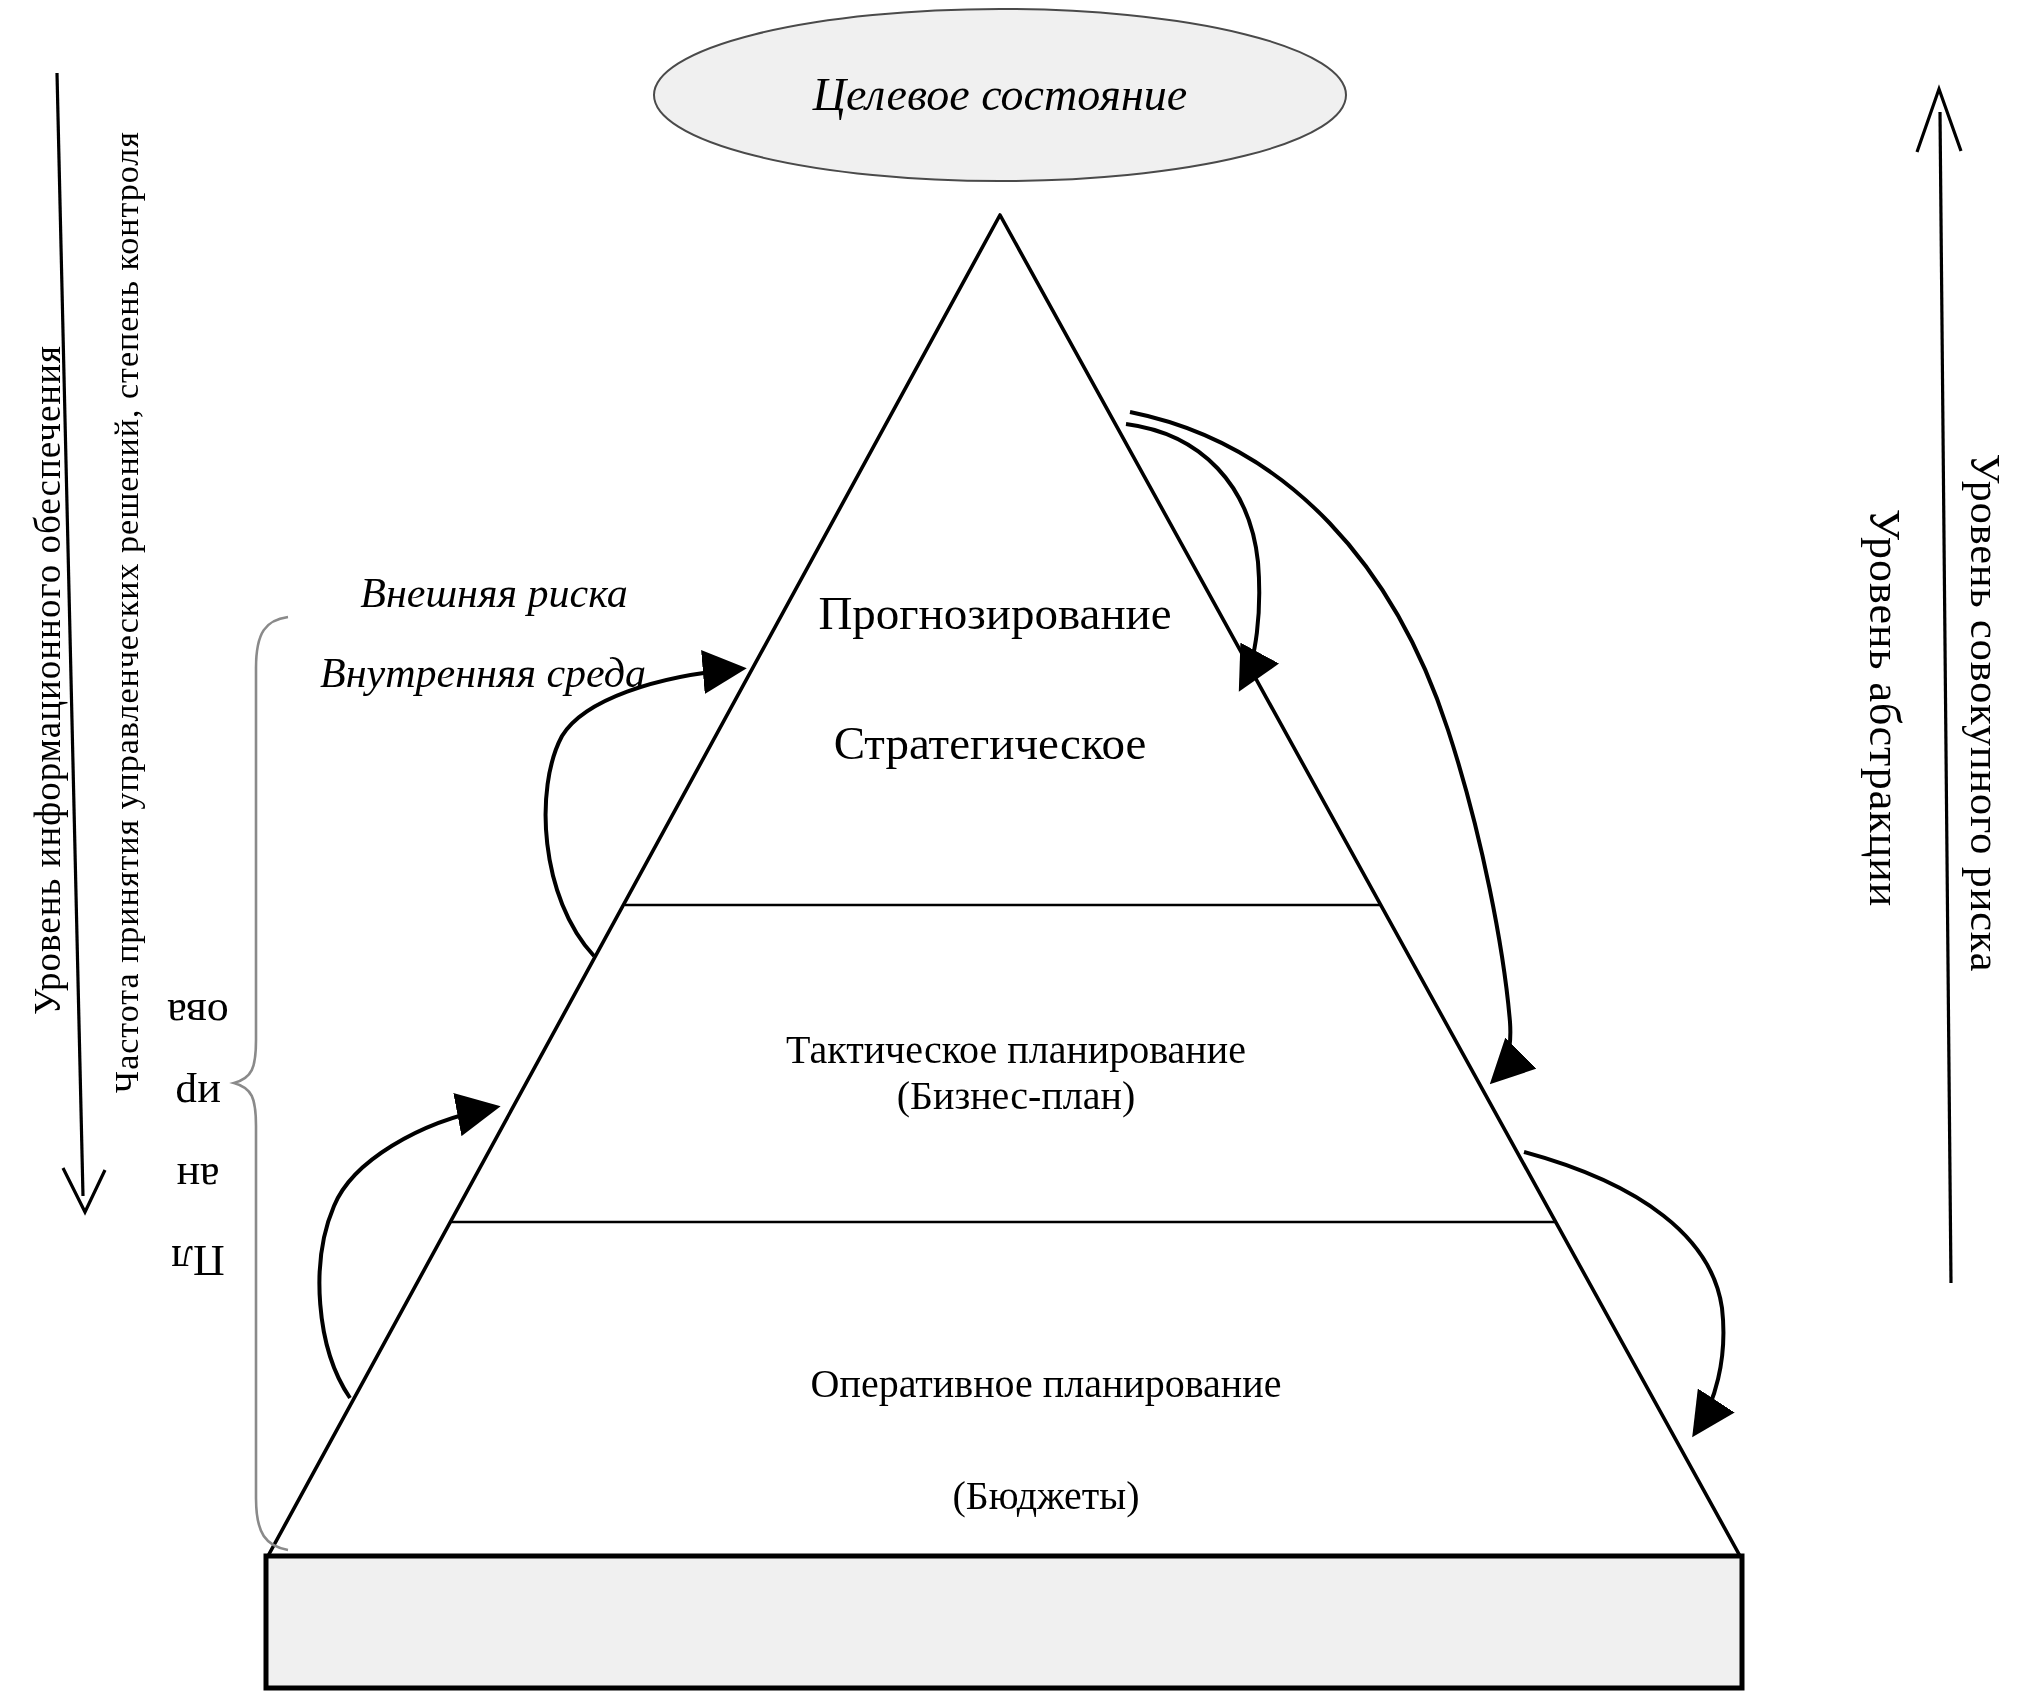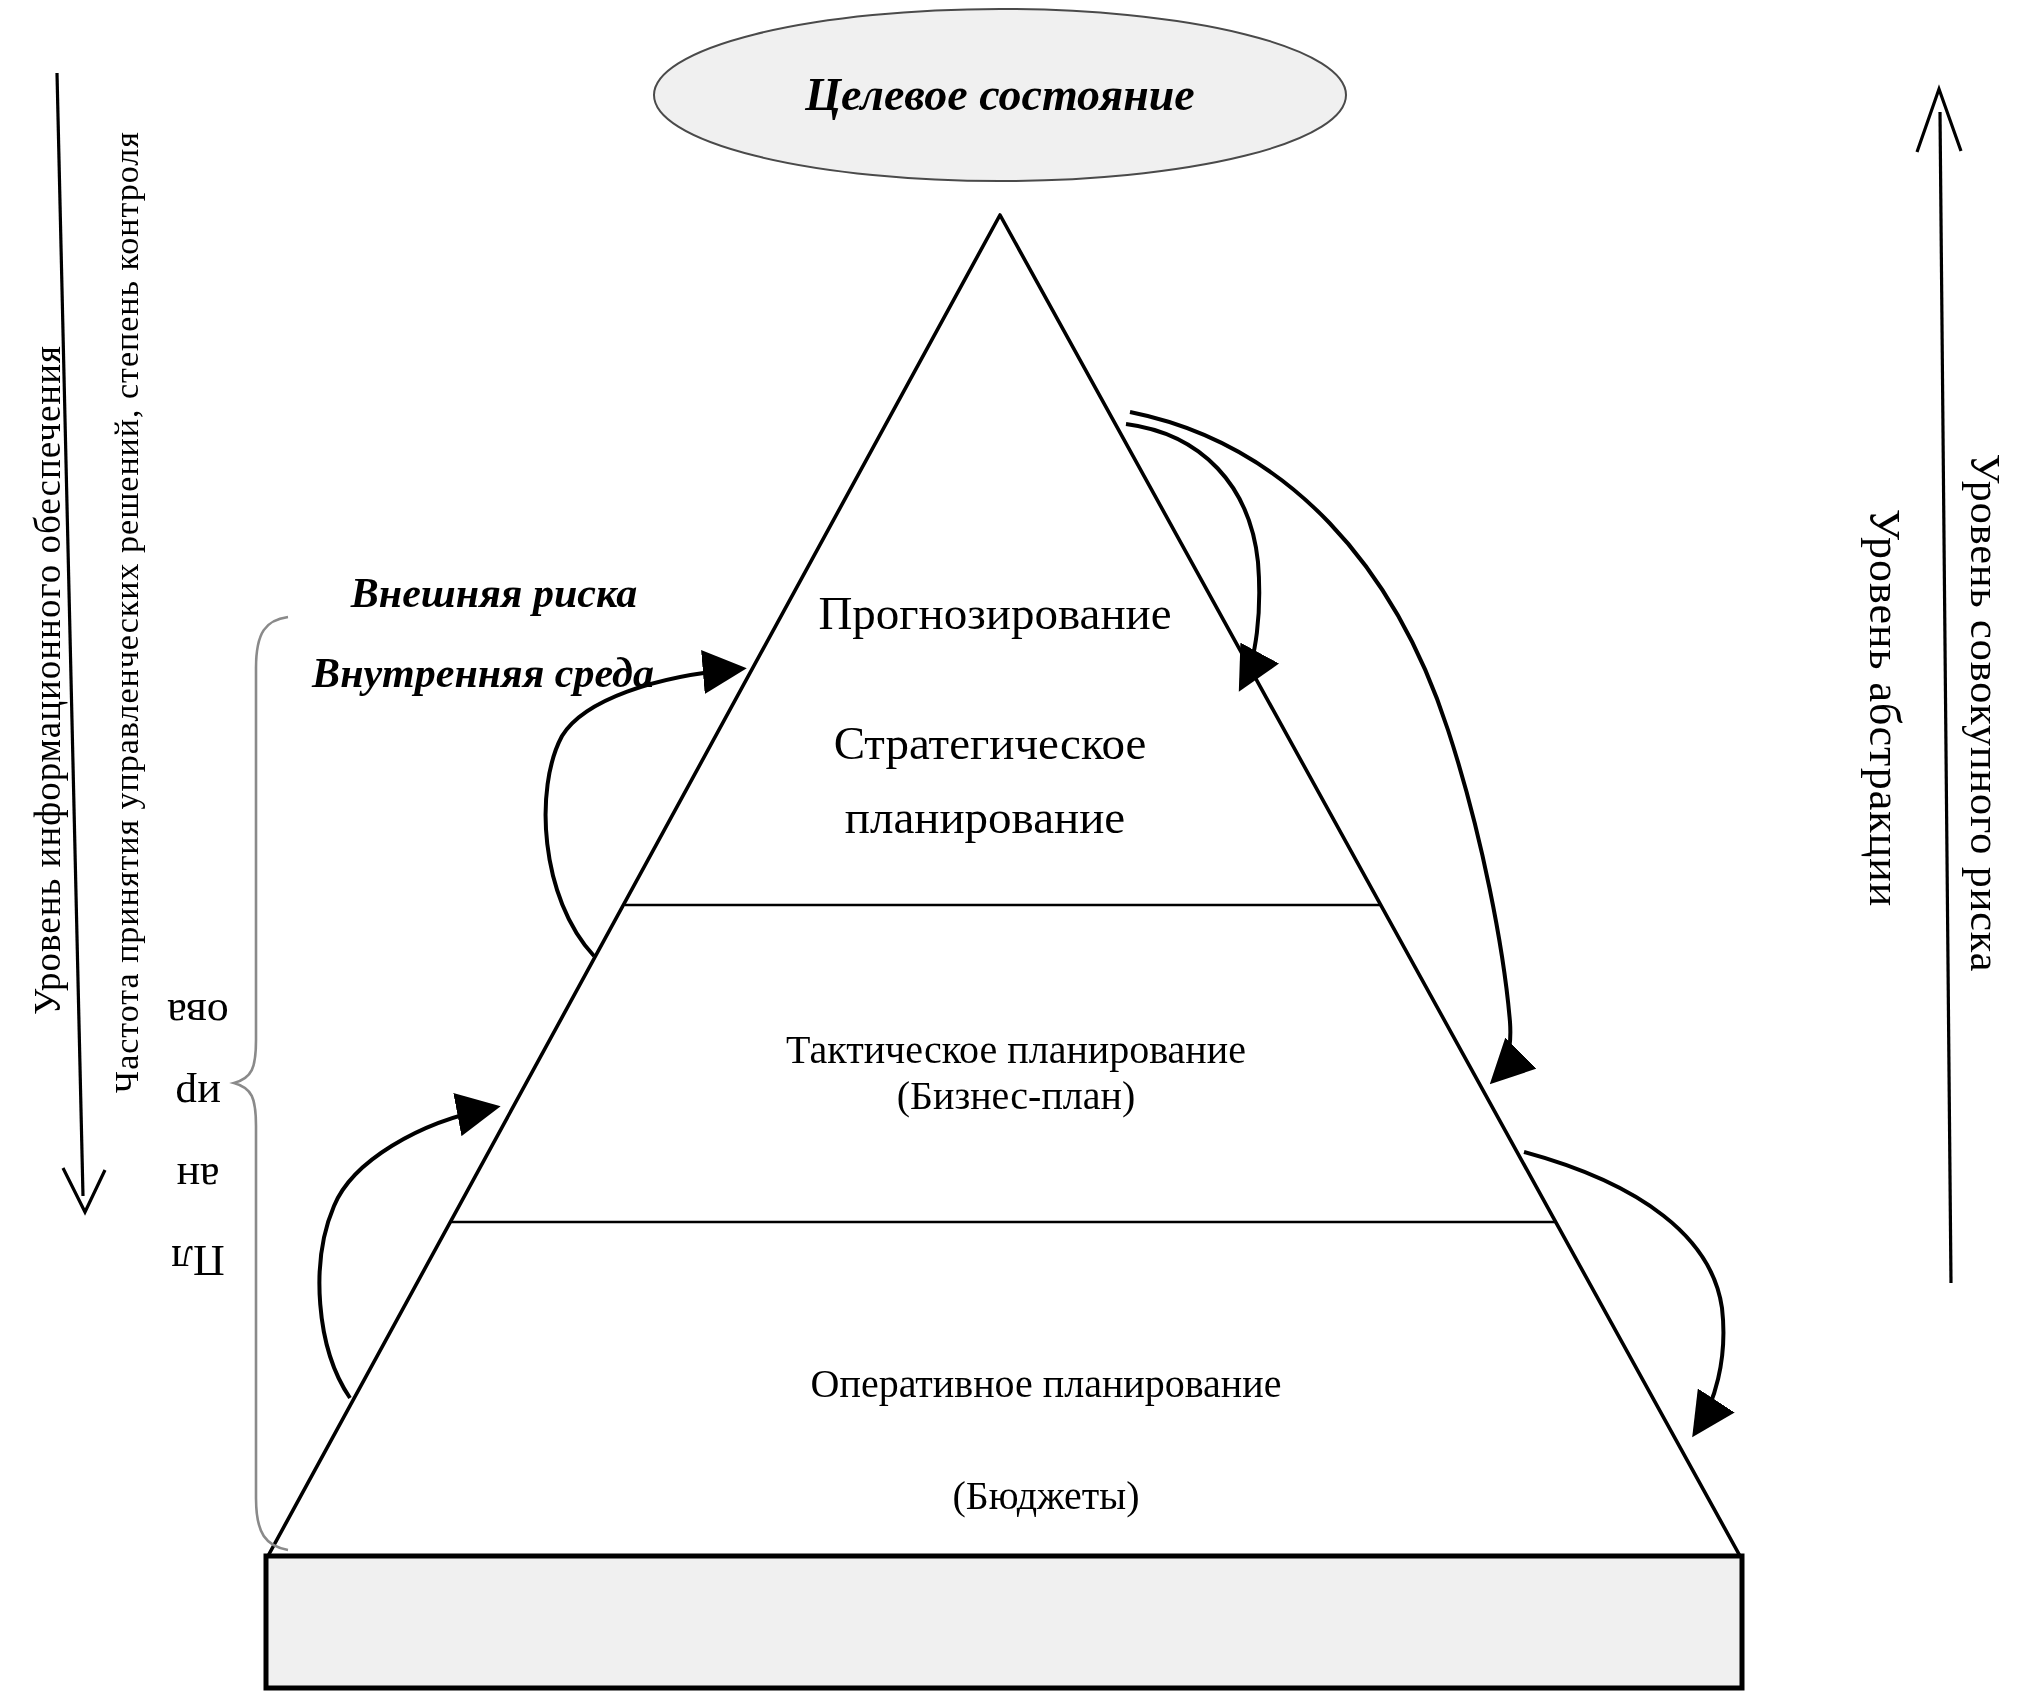--- a/index.html
+++ b/index.html
@@ -13,21 +13,21 @@
   #stage svg{position:absolute;left:0;top:0;}
   .t{
     position:absolute;
     transform:translate(-50%,-50%);
     white-space:nowrap;
     color:#000;
     text-align:center;
     line-height:1.1;
   }
   .lvl{font-size:40px;}
-  .ital{font-style:italic;font-weight:bold;}
+  .ital{font-style:italic;}
   .vl{ 
     transform:translate(-50%,-50%) rotate(-90deg);
   }
   .vr{ 
     transform:translate(-50%,-50%) rotate(90deg);
   }
   .flip{
     transform:translate(-50%,-50%) rotate(180deg);
   }
   .flip .chunk{
@@ -77,21 +77,20 @@
              C 1482,834 1504,950 1510,1022
              C 1512,1052 1506,1068 1496,1078" fill="none" stroke="#000" stroke-width="4" marker-end="url(#ah)"></path>
     <path d="M 1524,1152 C 1642,1184 1712,1238 1722,1308 C 1728,1360 1714,1404 1697,1430" fill="none" stroke="#000" stroke-width="4" marker-end="url(#ah)"></path>
   </svg>
 
   <div class="t ital" style="left:1000px;top:95px;font-size:46px;">Целевое состояние</div>
 
   <div class="t lvl" style="left:995px;top:570px;font-size:47px;margin-top:44px;">Прогнозирование</div>
 
   <div class="t lvl" style="left:990px;top:744px;font-size:47px;">Стратегическое</div>
-  <div class="t lvl" style="left:985px;top:818px;font-size:47px;">планирование</div>
 
   <div class="t lvl" style="left:1016px;top:1050px;">Тактическое планирование</div>
   <div class="t lvl" style="left:1016px;top:1096px;">(Бизнес-план)</div>
 
   <div class="t lvl" style="left:1046px;top:1384px;">Оперативное планирование</div>
   <div class="t lvl" style="left:1046px;top:1496px;">(Бюджеты)</div>
 
 
   <div class="t ital" style="left:494px;top:593px;font-size:42px;">Внешняя риска</div>
   <div class="t ital" style="left:483px;top:673px;font-size:42px;text-align:center;">Внутренняя среда</div>

